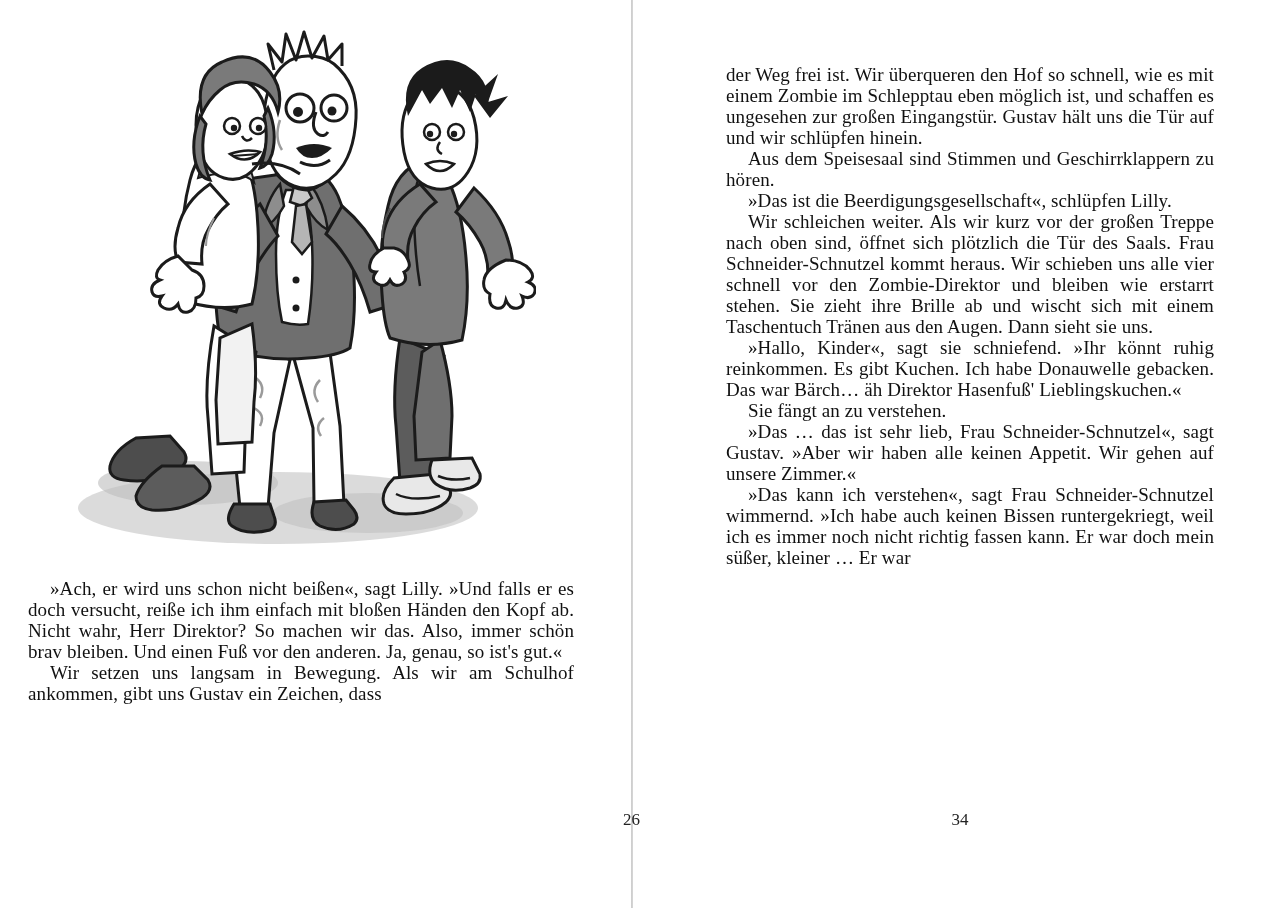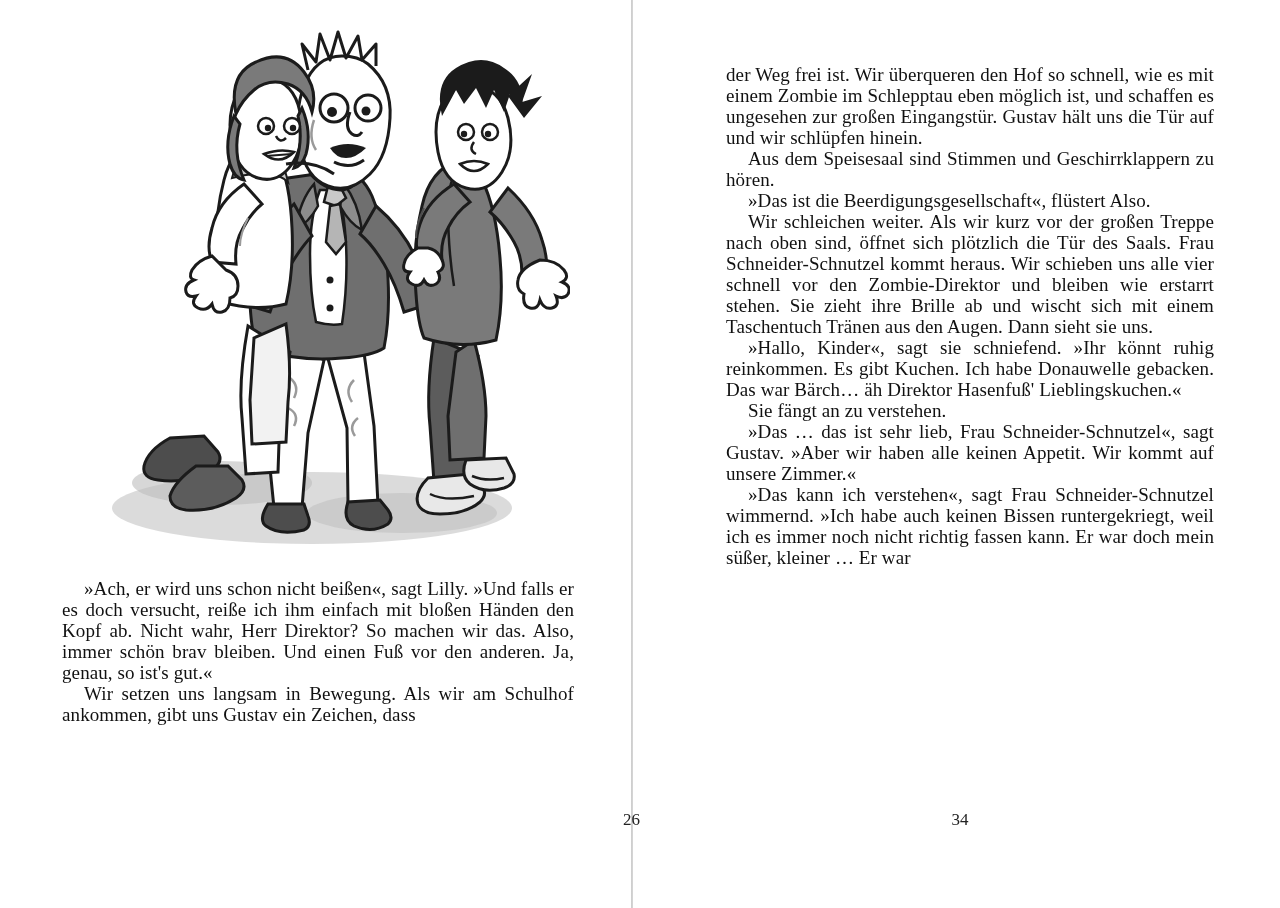--- a/index.html
+++ b/index.html
@@ -21,21 +21,21 @@
     display: flex;
     background: #ffffff;
   }
   .page {
     position: relative;
     width: 640px;
     height: 908px;
     box-sizing: border-box;
   }
   .page-left {
-    padding: 0 66px 0 62px;
+    padding: 0 66px 0 28px;
   }
   .page-right {
     padding: 0 66px 0 86px;
   }
   .gutter {
     position: absolute;
     left: 631px;
     top: 0;
     width: 2px;
     height: 908px;
@@ -214,24 +214,24 @@
 
     <div class="folio">26</div>
   </div>
 
   <div class="gutter"></div>
 
   <div class="page page-right">
     <div class="textblock">
       <p>der Weg frei ist. Wir überqueren den Hof so schnell, wie es mit einem Zombie im Schlepptau eben möglich ist, und schaffen es ungesehen zur großen Eingangstür. Gustav hält uns die Tür auf und wir schlüpfen hinein.</p>
       <p class="indent">Aus dem Speisesaal sind Stimmen und Geschirrklappern zu hören.</p>
-      <p class="indent">»Das ist die Beerdigungsgesellschaft«, flüstert Also.</p>
+      <p class="indent">»Das ist die Beerdigungsgesellschaft«, schlüpfen Lilly.</p>
       <p class="indent">Wir schleichen weiter. Als wir kurz vor der großen Treppe nach oben sind, öffnet sich plötzlich die Tür des Saals. Frau Schneider-Schnutzel kommt heraus. Wir schieben uns alle vier schnell vor den Zombie-Direktor und bleiben wie erstarrt stehen. Sie zieht ihre Brille ab und wischt sich mit einem Taschentuch Tränen aus den Augen. Dann sieht sie uns.</p>
       <p class="indent">»Hallo, Kinder«, sagt sie schniefend. »Ihr könnt ruhig reinkommen. Es gibt Kuchen. Ich habe Donauwelle gebacken. Das war Bärch… äh Direktor Hasenfuß' Lieblingskuchen.«</p>
       <p class="indent">Sie fängt an zu verstehen.</p>
-      <p class="indent">»Das … das ist sehr lieb, Frau Schneider-Schnutzel«, sagt Gustav. »Aber wir haben alle keinen Appetit. Wir kommt auf unsere Zimmer.«</p>
+      <p class="indent">»Das … das ist sehr lieb, Frau Schneider-Schnutzel«, sagt Gustav. »Aber wir haben alle keinen Appetit. Wir gehen auf unsere Zimmer.«</p>
       <p class="indent">»Das kann ich verstehen«, sagt Frau Schneider-Schnutzel wimmernd. »Ich habe auch keinen Bissen runtergekriegt, weil ich es immer noch nicht richtig fassen kann. Er war doch mein süßer, kleiner … Er war</p>
     </div>
 
     <div class="folio">34</div>
   </div>
 
 </div>
 
 </body></html>

